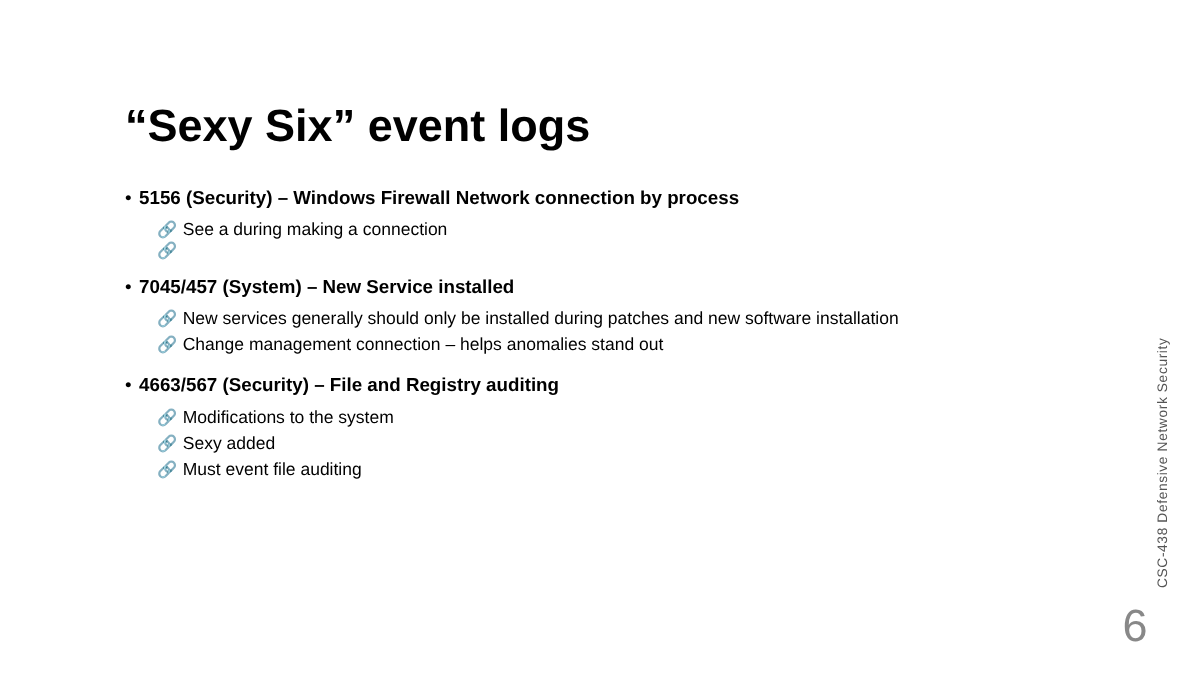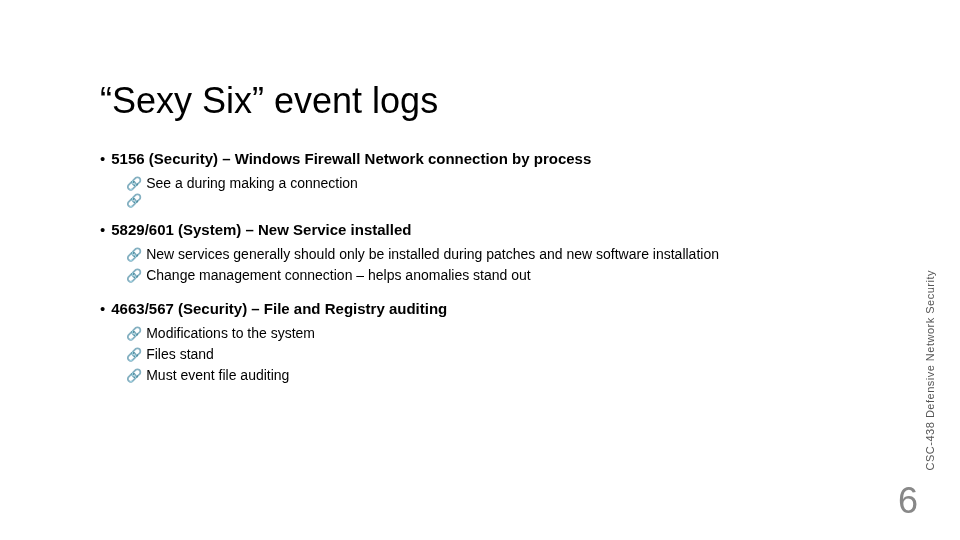--- a/index.html
+++ b/index.html
@@ -1,18 +1,18 @@
 <!DOCTYPE html>
 <html><head>
 <meta charset="utf-8">
 <style>
   * { margin: 0; padding: 0; box-sizing: border-box; }
   html, body { width: 960px; height: 540px; font-family: Arial, Helvetica, sans-serif; background: #fff; color: #000; overflow: hidden; }
   .slide { position: relative; width: 960px; height: 540px; padding: 80px 100px 40px 100px; }
-  .title { font-size: 36px; font-weight: 400; margin-bottom: 28px; letter-spacing: 0px; }
+  .title { font-size: 36px; font-weight: 700; margin-bottom: 28px; letter-spacing: 0px; }
   .bullets { list-style: none; }
   .bullets > li { margin-bottom: 14px; }
   .top-line { font-size: 15px; font-weight: 700; display: flex; align-items: baseline; gap: 6px; }
   .top-line .dot { font-weight: 400; }
   .sub { list-style: none; margin-top: 6px; padding-left: 26px; }
   .sub li { font-size: 14px; font-weight: 400; line-height: 1.5; display: flex; align-items: baseline; gap: 4px; }
   .sub li .marker { font-family: "Segoe UI Symbol", Arial, sans-serif; font-size: 13px; line-height: 1; flex-shrink: 0; }
   .sidebar-text { position: absolute; right: 30px; top: 50%; transform: translateY(-50%) rotate(-90deg); transform-origin: right center; font-size: 11px; color: #555; white-space: nowrap; letter-spacing: 0.5px; }
   .page-num { position: absolute; right: 42px; bottom: 18px; font-size: 36px; color: #888; font-weight: 400; }
 </style>
@@ -36,21 +36,21 @@
           </li>
         <li>
             <span class="marker">🔗</span>
           </li>
       </ul>
     </li>
 
     <li>
       <div class="top-line">
         <span class="dot">•</span>
-        <span>5829/601 (System) – New Service installed</span>
+        <span>7045/457 (System) – New Service installed</span>
       </div>
       <ul class="sub">
         <li>
             <span class="marker">🔗</span>
             <span>New services generally should only be installed during patches and new software installation</span>
           </li>
         <li>
             <span class="marker">🔗</span>
             <span>Change management connection – helps anomalies stand out</span>
           </li>
@@ -62,21 +62,21 @@
         <span class="dot">•</span>
         <span>4663/567 (Security) – File and Registry auditing</span>
       </div>
       <ul class="sub">
         <li>
             <span class="marker">🔗</span>
             <span>Modifications to the system</span>
           </li>
         <li>
             <span class="marker">🔗</span>
-            <span>Files stand</span>
+            <span>Sexy added</span>
           </li>
         <li>
             <span class="marker">🔗</span>
             <span>Must event file auditing</span>
           </li>
       </ul>
     </li>
 
   </ul>
 

